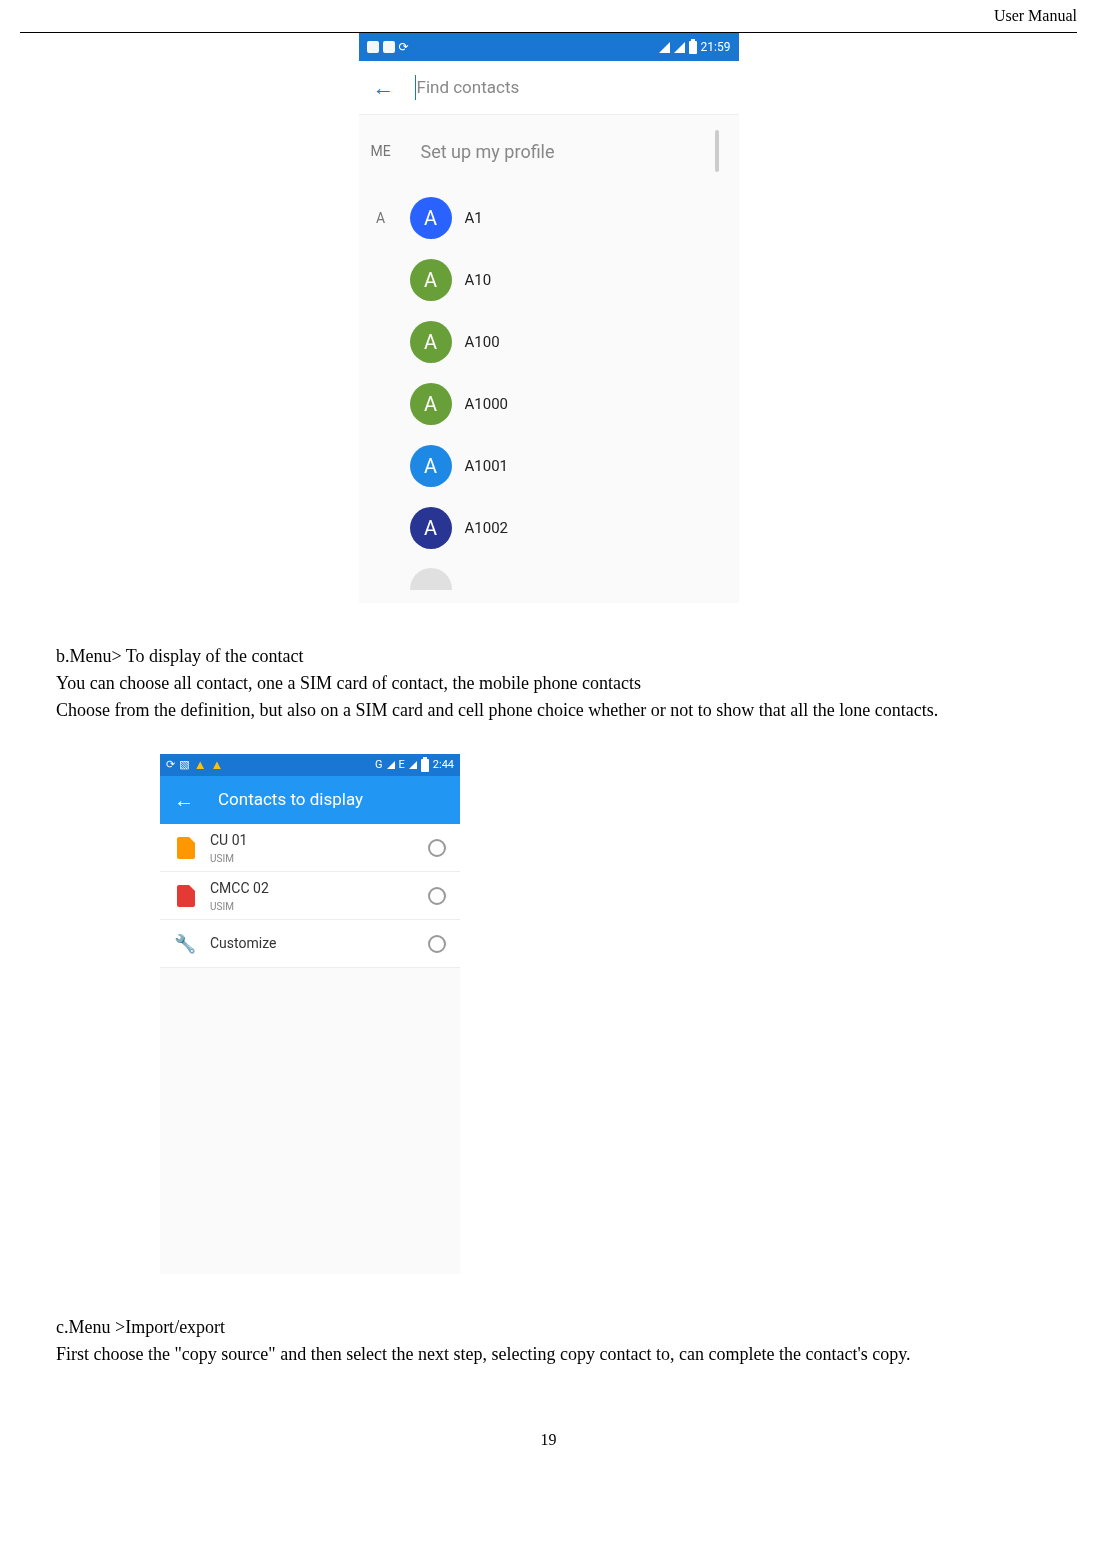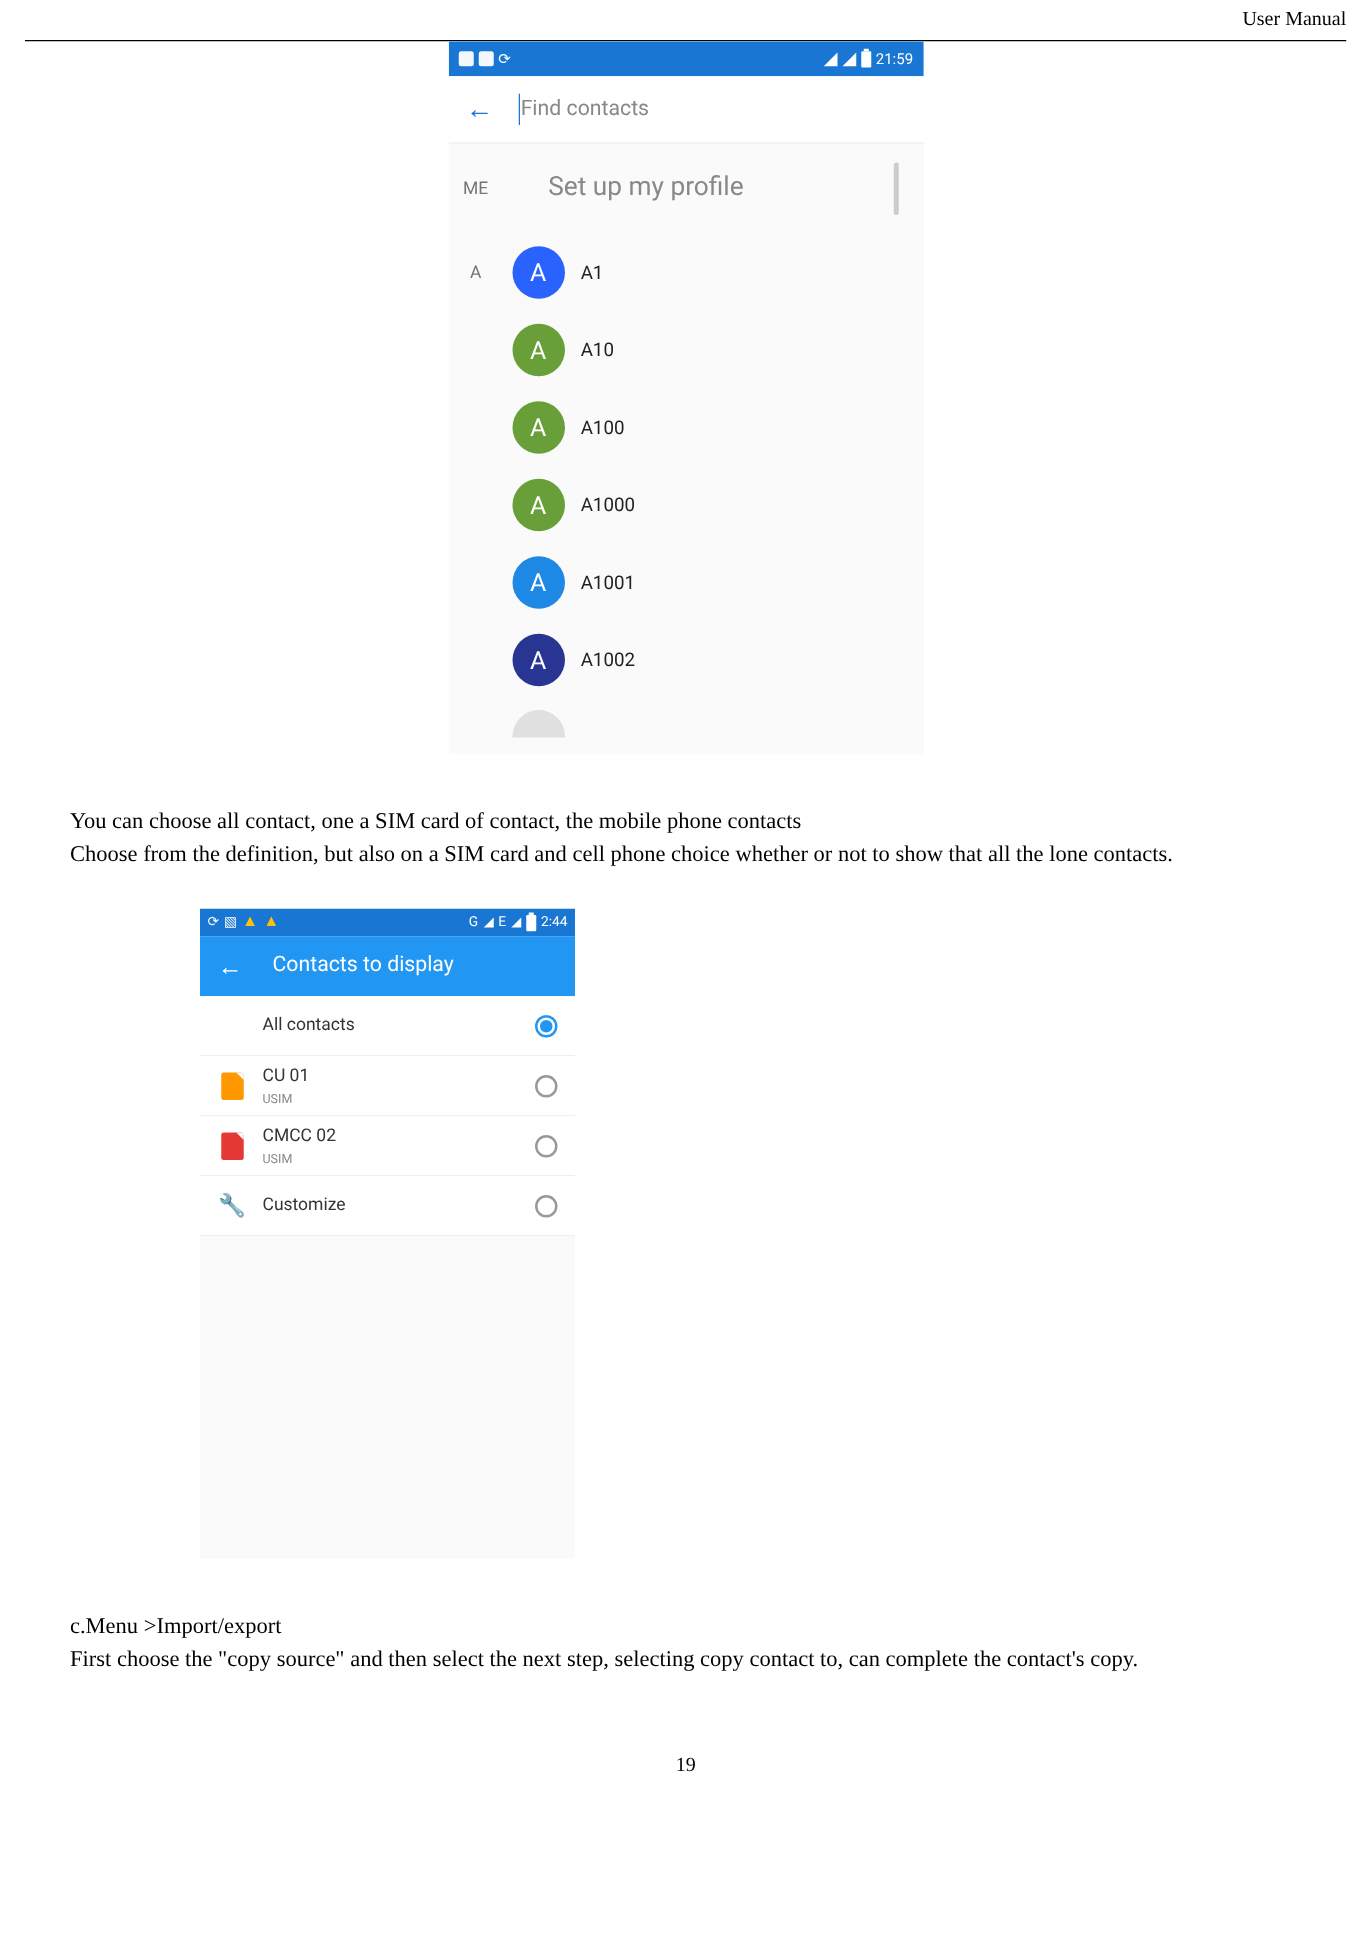--- a/index.html
+++ b/index.html
@@ -109,23 +109,22 @@
     }
     .idx-col {
       width: 44px;
       text-align: center;
       color: #757575;
       font-size: 14px;
       font-weight: 400;
     }
     .me-text {
       color: #888;
-      font-size: 21px;
+      font-size: 18px;
       flex: 1;
-      margin-left: 18px;
     }
     .divider-handle {
       width: 4px;
       height: 42px;
       background: #ccc;
       border-radius: 2px;
       margin-right: 6px;
     }
     .contact-row {
       display: flex;
@@ -304,20 +303,21 @@
       <div class="contact-name">A1002</div>
     </div>
     <div class="contact-row" style="height:40px">
       <div class="avatar-col">
           <div class="avatar avatar-gray" style="width:42px;height:22px;border-radius:21px 21px 0 0"></div>
         </div>
     </div>
   </div>
 
   <div class="body-text-block">
+    <p class="paragraph">b.Menu&gt; To display of the contact</p>
     <p class="paragraph">You can choose all contact, one a SIM card of contact, the mobile phone contacts</p>
     <p class="plain"><span style="display:inline-block;width:2em"></span><span>Choose from the definition, but also on a SIM card and cell phone choice whether or not to show      that all the lone contacts.</span></p>
   </div>
 
   <div class="phone2">
     <div class="status-bar-blue2">
       <div class="status-left">
         <span>⟳</span>
         <span>▧</span>
         <span class="warn-triangle">▲</span>
@@ -331,27 +331,20 @@
         <span class="battery"></span>
         <span>2:44</span>
       </div>
     </div>
     <div class="app-bar">
       <span style="font-size:20px">←</span>
       <span>Contacts to display</span>
     </div>
 
     <div class="opt-row">
-      <div class="opt-icon"></div>
-      <div class="opt-text">
-          <span class="opt-label">All contacts</span>
-        </div>
-      <div class="radio radio-selected"></div>
-    </div>
-    <div class="opt-row">
       <div class="opt-icon">
           <div class="sim-icon sim-corner sim-orange"></div>
         </div>
       <div class="opt-text">
         <span class="opt-label">CU 01</span>
         <span class="opt-sub">USIM</span>
       </div>
       <div class="radio"></div>
     </div>
     <div class="opt-row">

